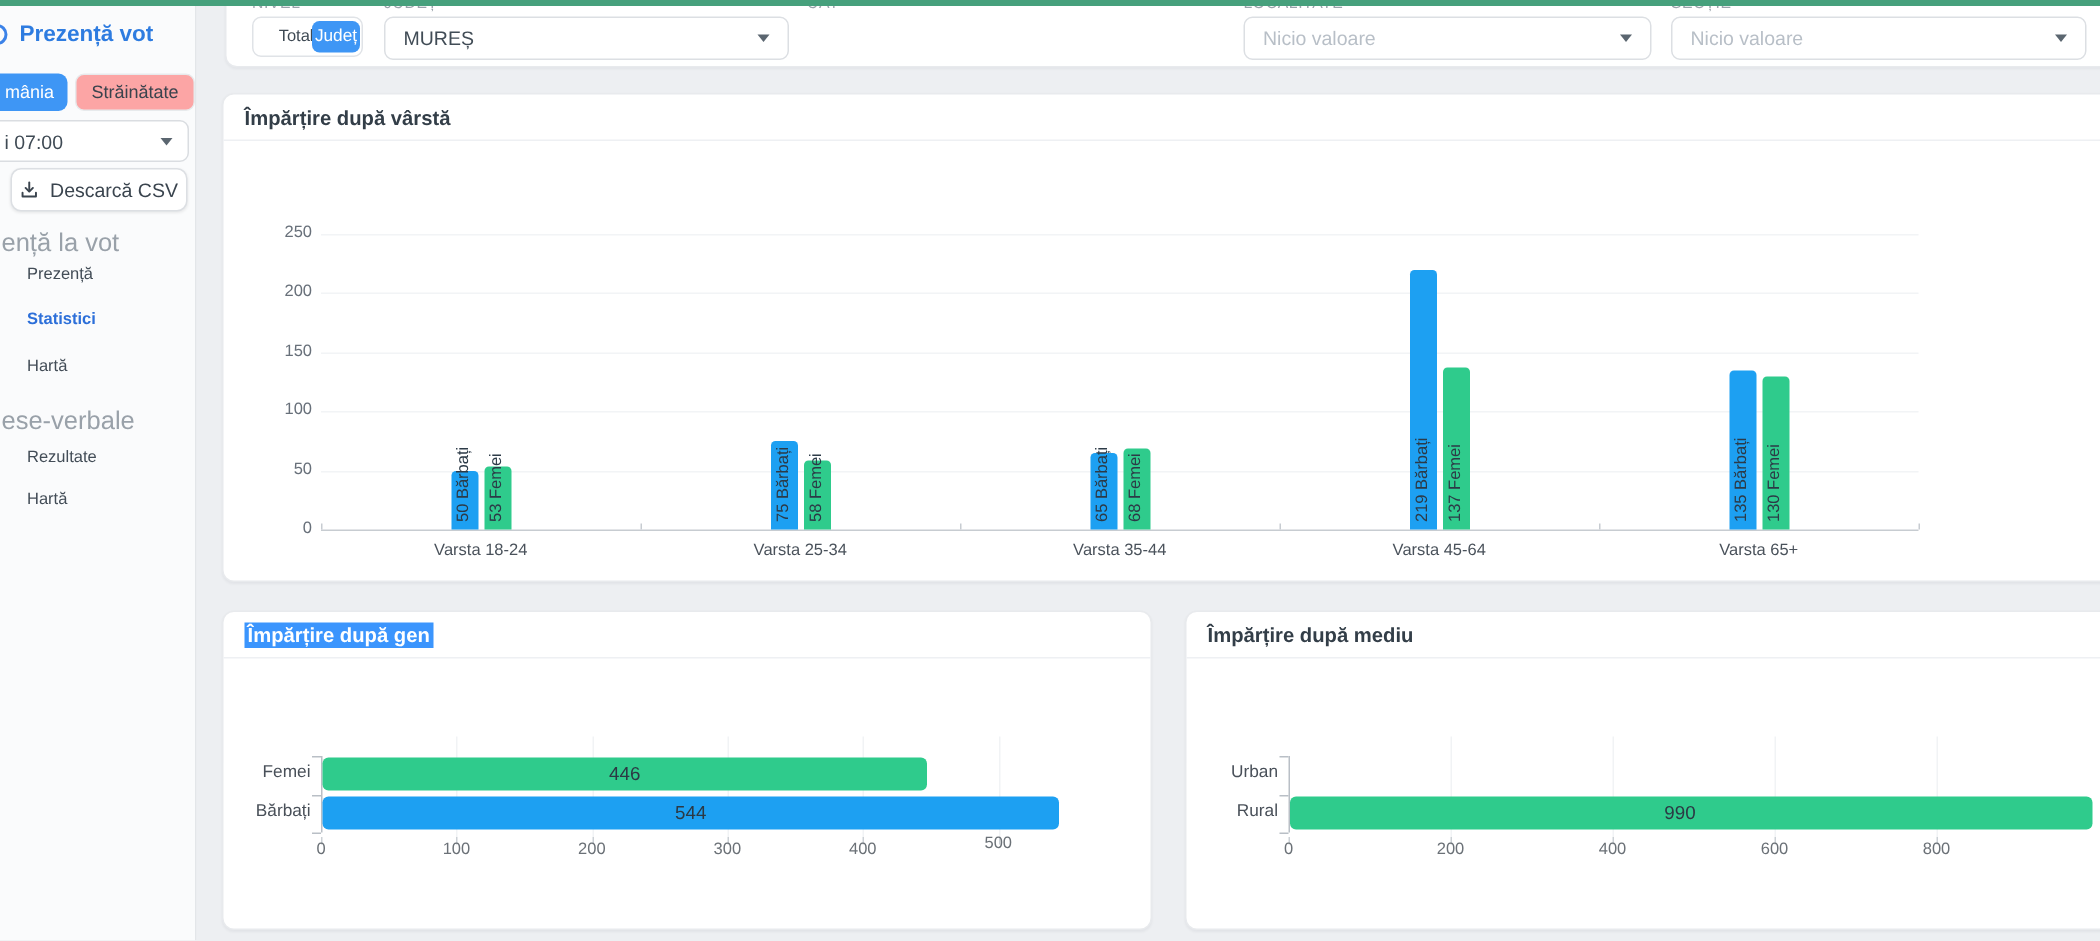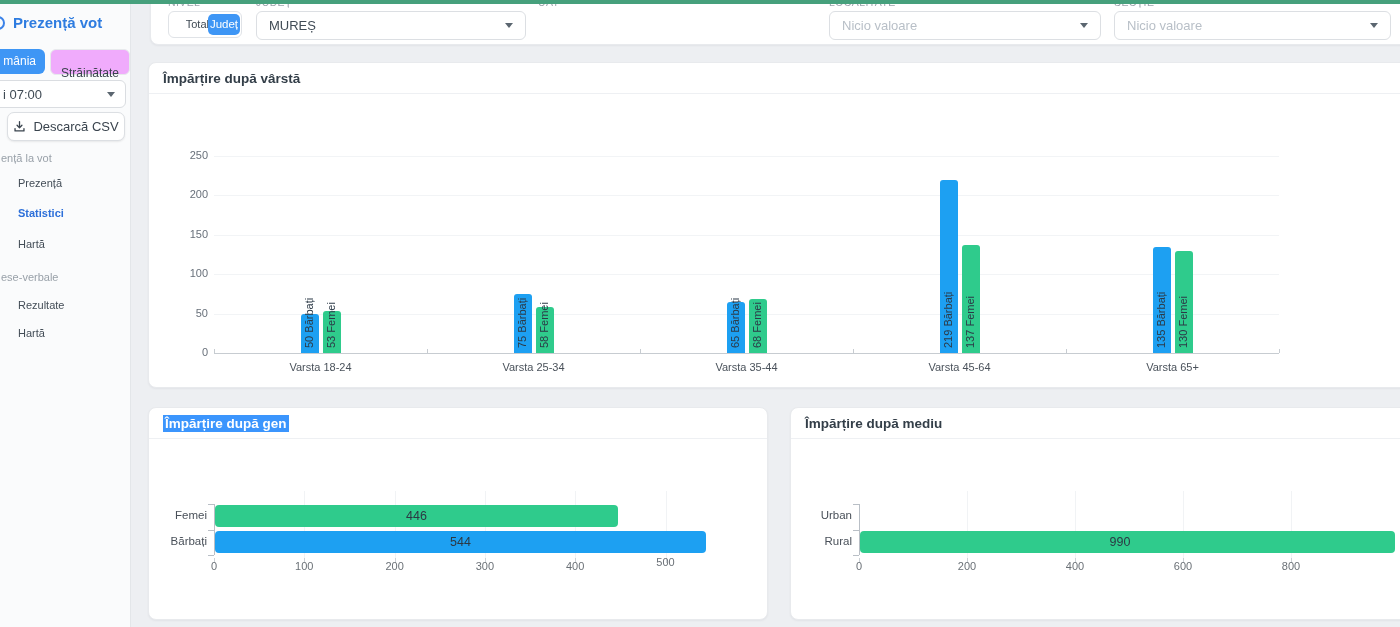--- a/index.html
+++ b/index.html
@@ -11,32 +11,32 @@
   .topbar { position:absolute; left:0; top:0; width:1400px; height:4px; background:#46a07c; z-index:60; }
 
   
   .sidebar { position:absolute; left:0; top:0; width:131px; height:627px; background:#fafbfc;
     border-right:1px solid #e3e6e9; z-index:30; }
   .logo-frag { position:absolute; left:-9px; top:16px; width:14px; height:14px;
     border:2.5px solid #3b82e8; border-radius:50%; }
   .sb-title { position:absolute; left:13px; top:14px; font-size:15px; font-weight:700; color:#2e7ce0; white-space:nowrap; }
   .chip { position:absolute; top:49px; height:25px; line-height:25px; font-size:12px; border-radius:6px; white-space:nowrap; }
   .chip-active { left:-30px; width:75px; background:#3e96f5; color:#fff; text-align:right; padding-right:9px; }
-  .chip-plain  { left:50px; padding:12px 10px; background:#f0abfc; border:1px solid #e7eaec; color:#3a434d; line-height:23px; }
+  .chip-plain  { left:50px; padding:0 10px; background:#fca5a5; border:1px solid #e7eaec; color:#3a434d; line-height:23px; }
   .sb-select { position:absolute; left:-20px; top:80px; width:146px; height:28px; background:#fff;
     border:1px solid #dadde1; border-radius:6px; display:flex; align-items:center;
     padding-left:22px; font-size:13px; color:#3f4a54; cursor:pointer; }
   .sb-select .caret { position:absolute; right:10px; }
   .caret { width:0; height:0; border-left:4.5px solid transparent; border-right:4.5px solid transparent;
     border-top:5px solid #5b6670; display:inline-block; }
   .sb-btn { position:absolute; left:7px; top:112px; width:118px; height:29px; background:#fff;
     border:1px solid #dcdfe3; border-radius:7px; box-shadow:0 1px 2px rgba(0,0,0,.08);
     display:flex; align-items:center; justify-content:center; gap:7px;
     font-family:"Liberation Sans", sans-serif; font-size:13px; color:#3a444e; cursor:pointer; }
-  .sb-sec { position:absolute; left:1px; font-size:11px; color:#99a1a9; white-space:nowrap; }
+  .sb-sec { position:absolute; left:1px; font-size:17px; color:#99a1a9; white-space:nowrap; }
   .sb-item { position:absolute; left:18px; font-size:11px; color:#434d57; white-space:nowrap; cursor:pointer; }
   .sb-item.active { color:#2c6fd9; font-weight:700; }
 
   
   .filter-card { position:absolute; left:150px; top:-26px; width:1260px; height:71px; background:#fff;
     border:1px solid #e8eaed; border-radius:8px; box-shadow:0 1px 2px rgba(16,24,40,.05); }
   .f-label { position:absolute; top:21px; font-size:10.5px; line-height:13px; letter-spacing:.4px;
     color:#9aa3ab; text-transform:uppercase; white-space:nowrap; }
   .f-select { position:absolute; top:36px; height:29px; background:#fff; border:1px solid #dcdfe3;
     border-radius:6px; display:flex; align-items:center; padding-left:12px; font-size:13px;

